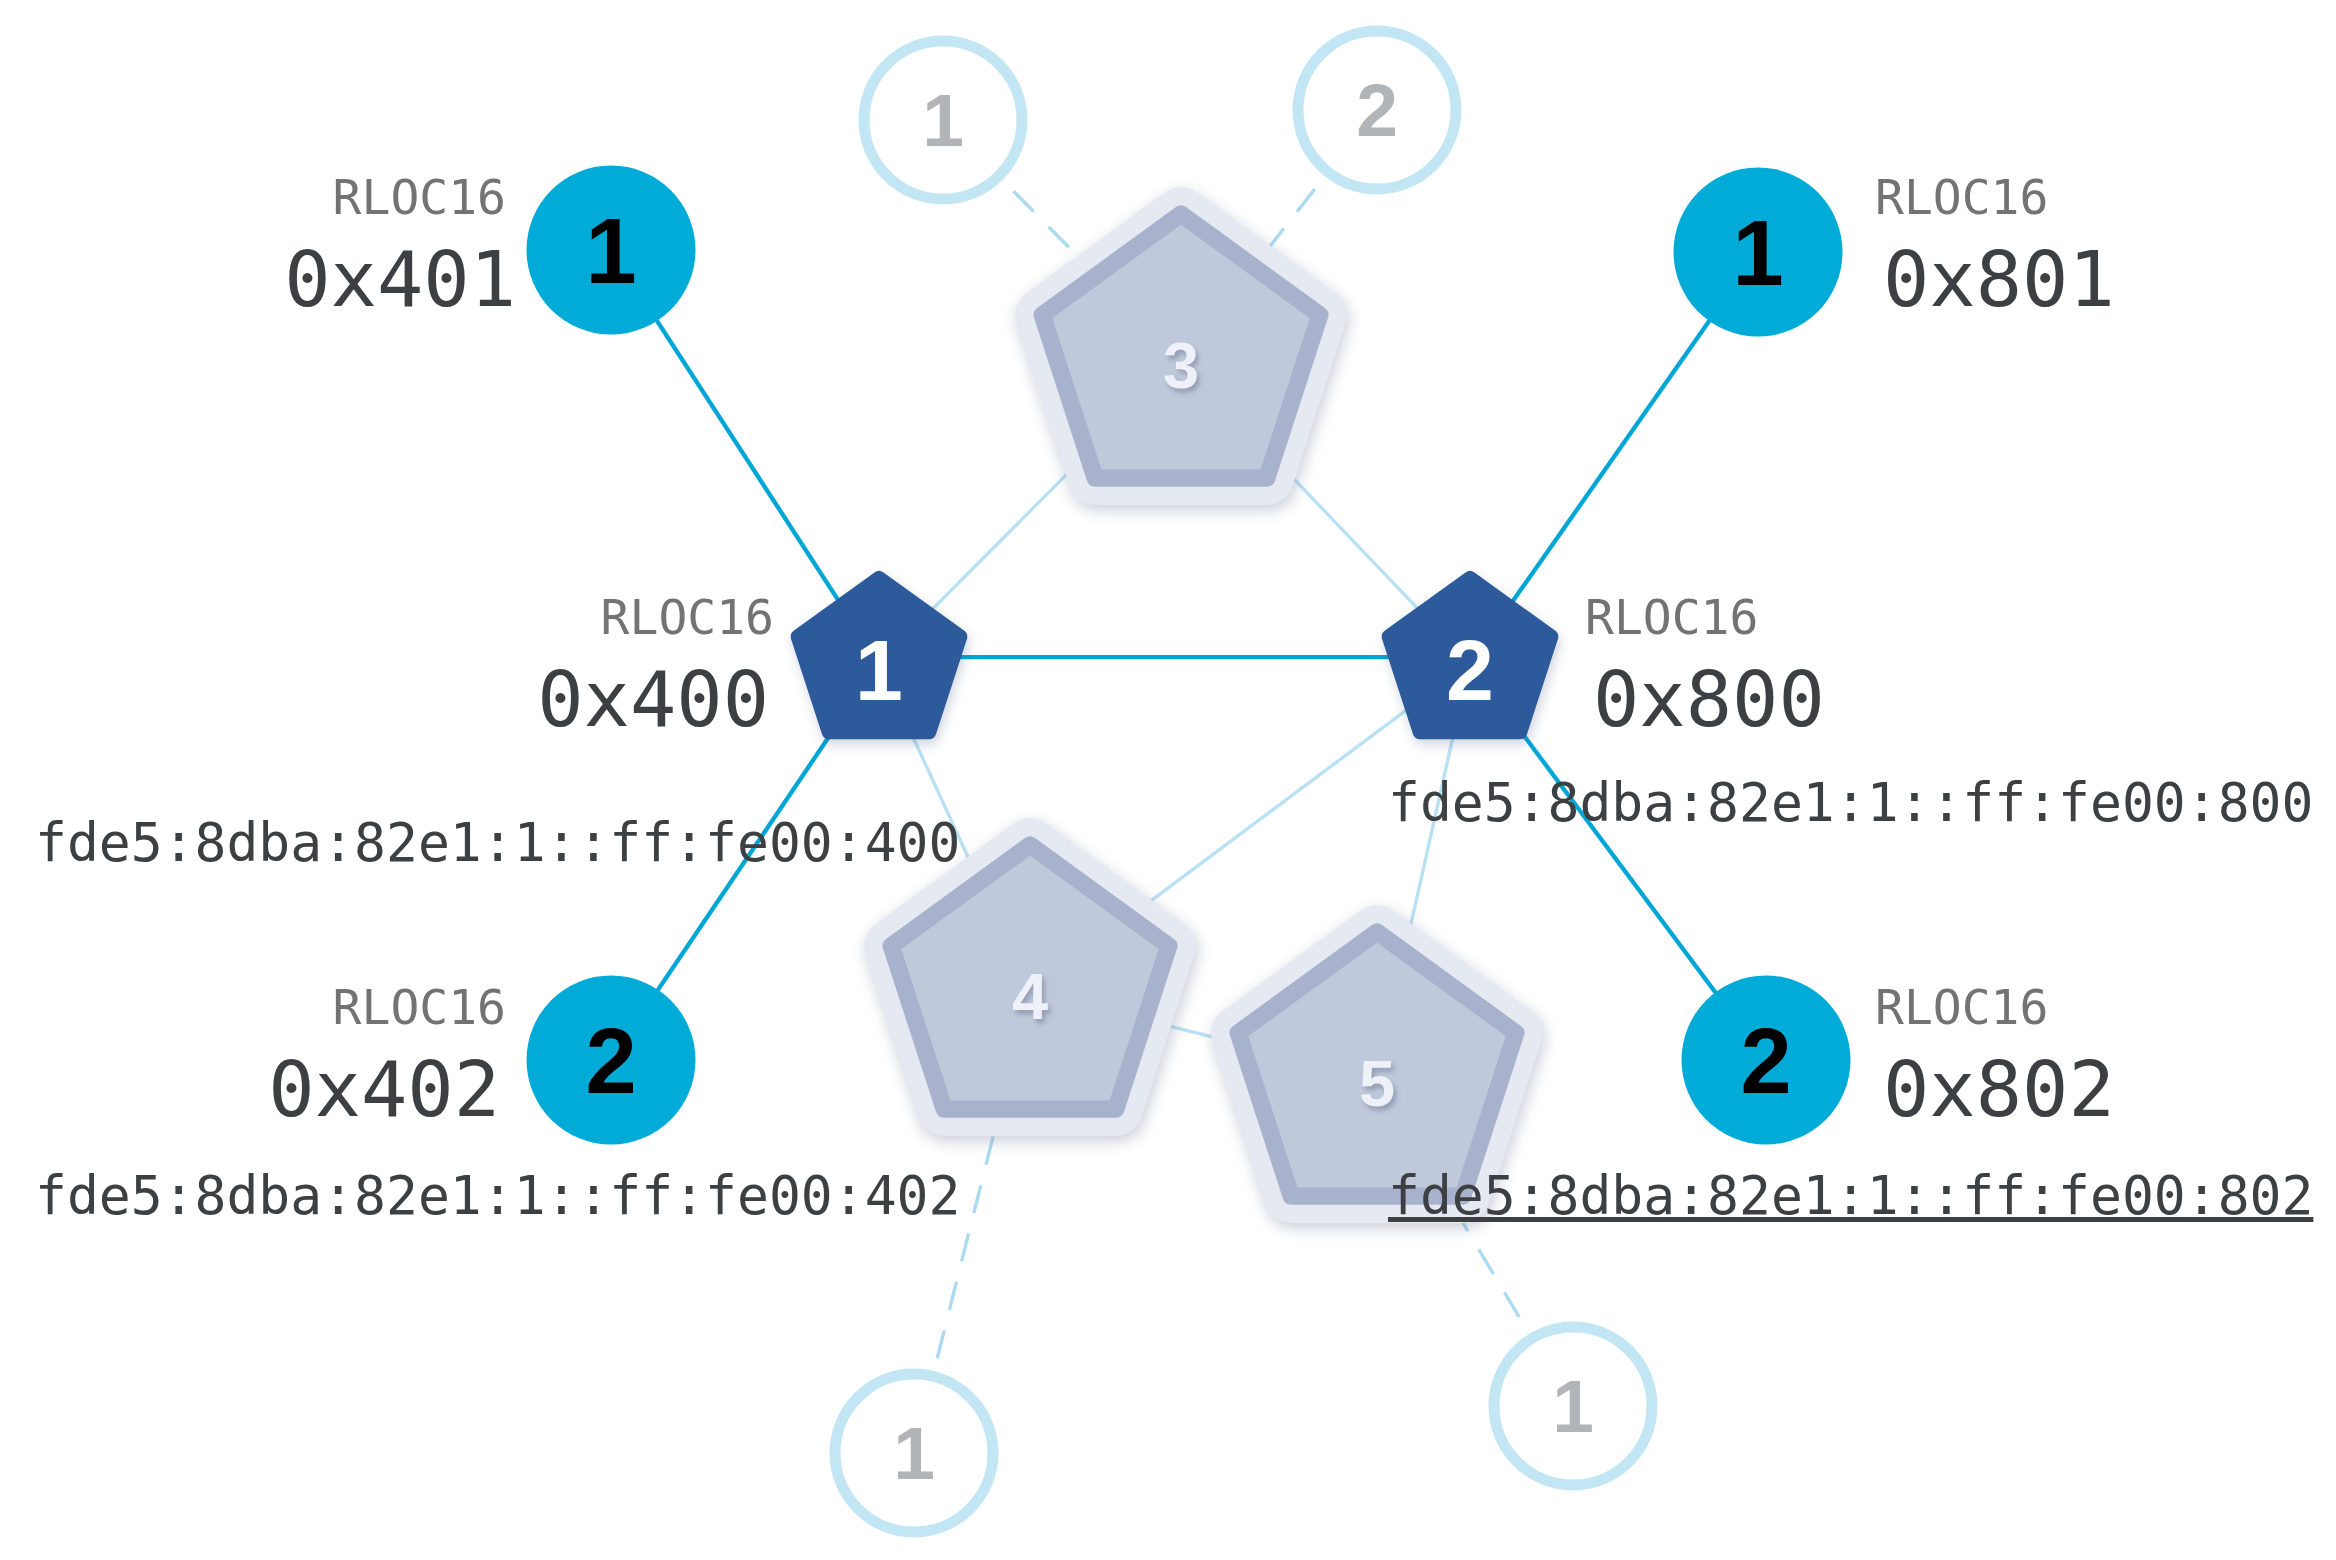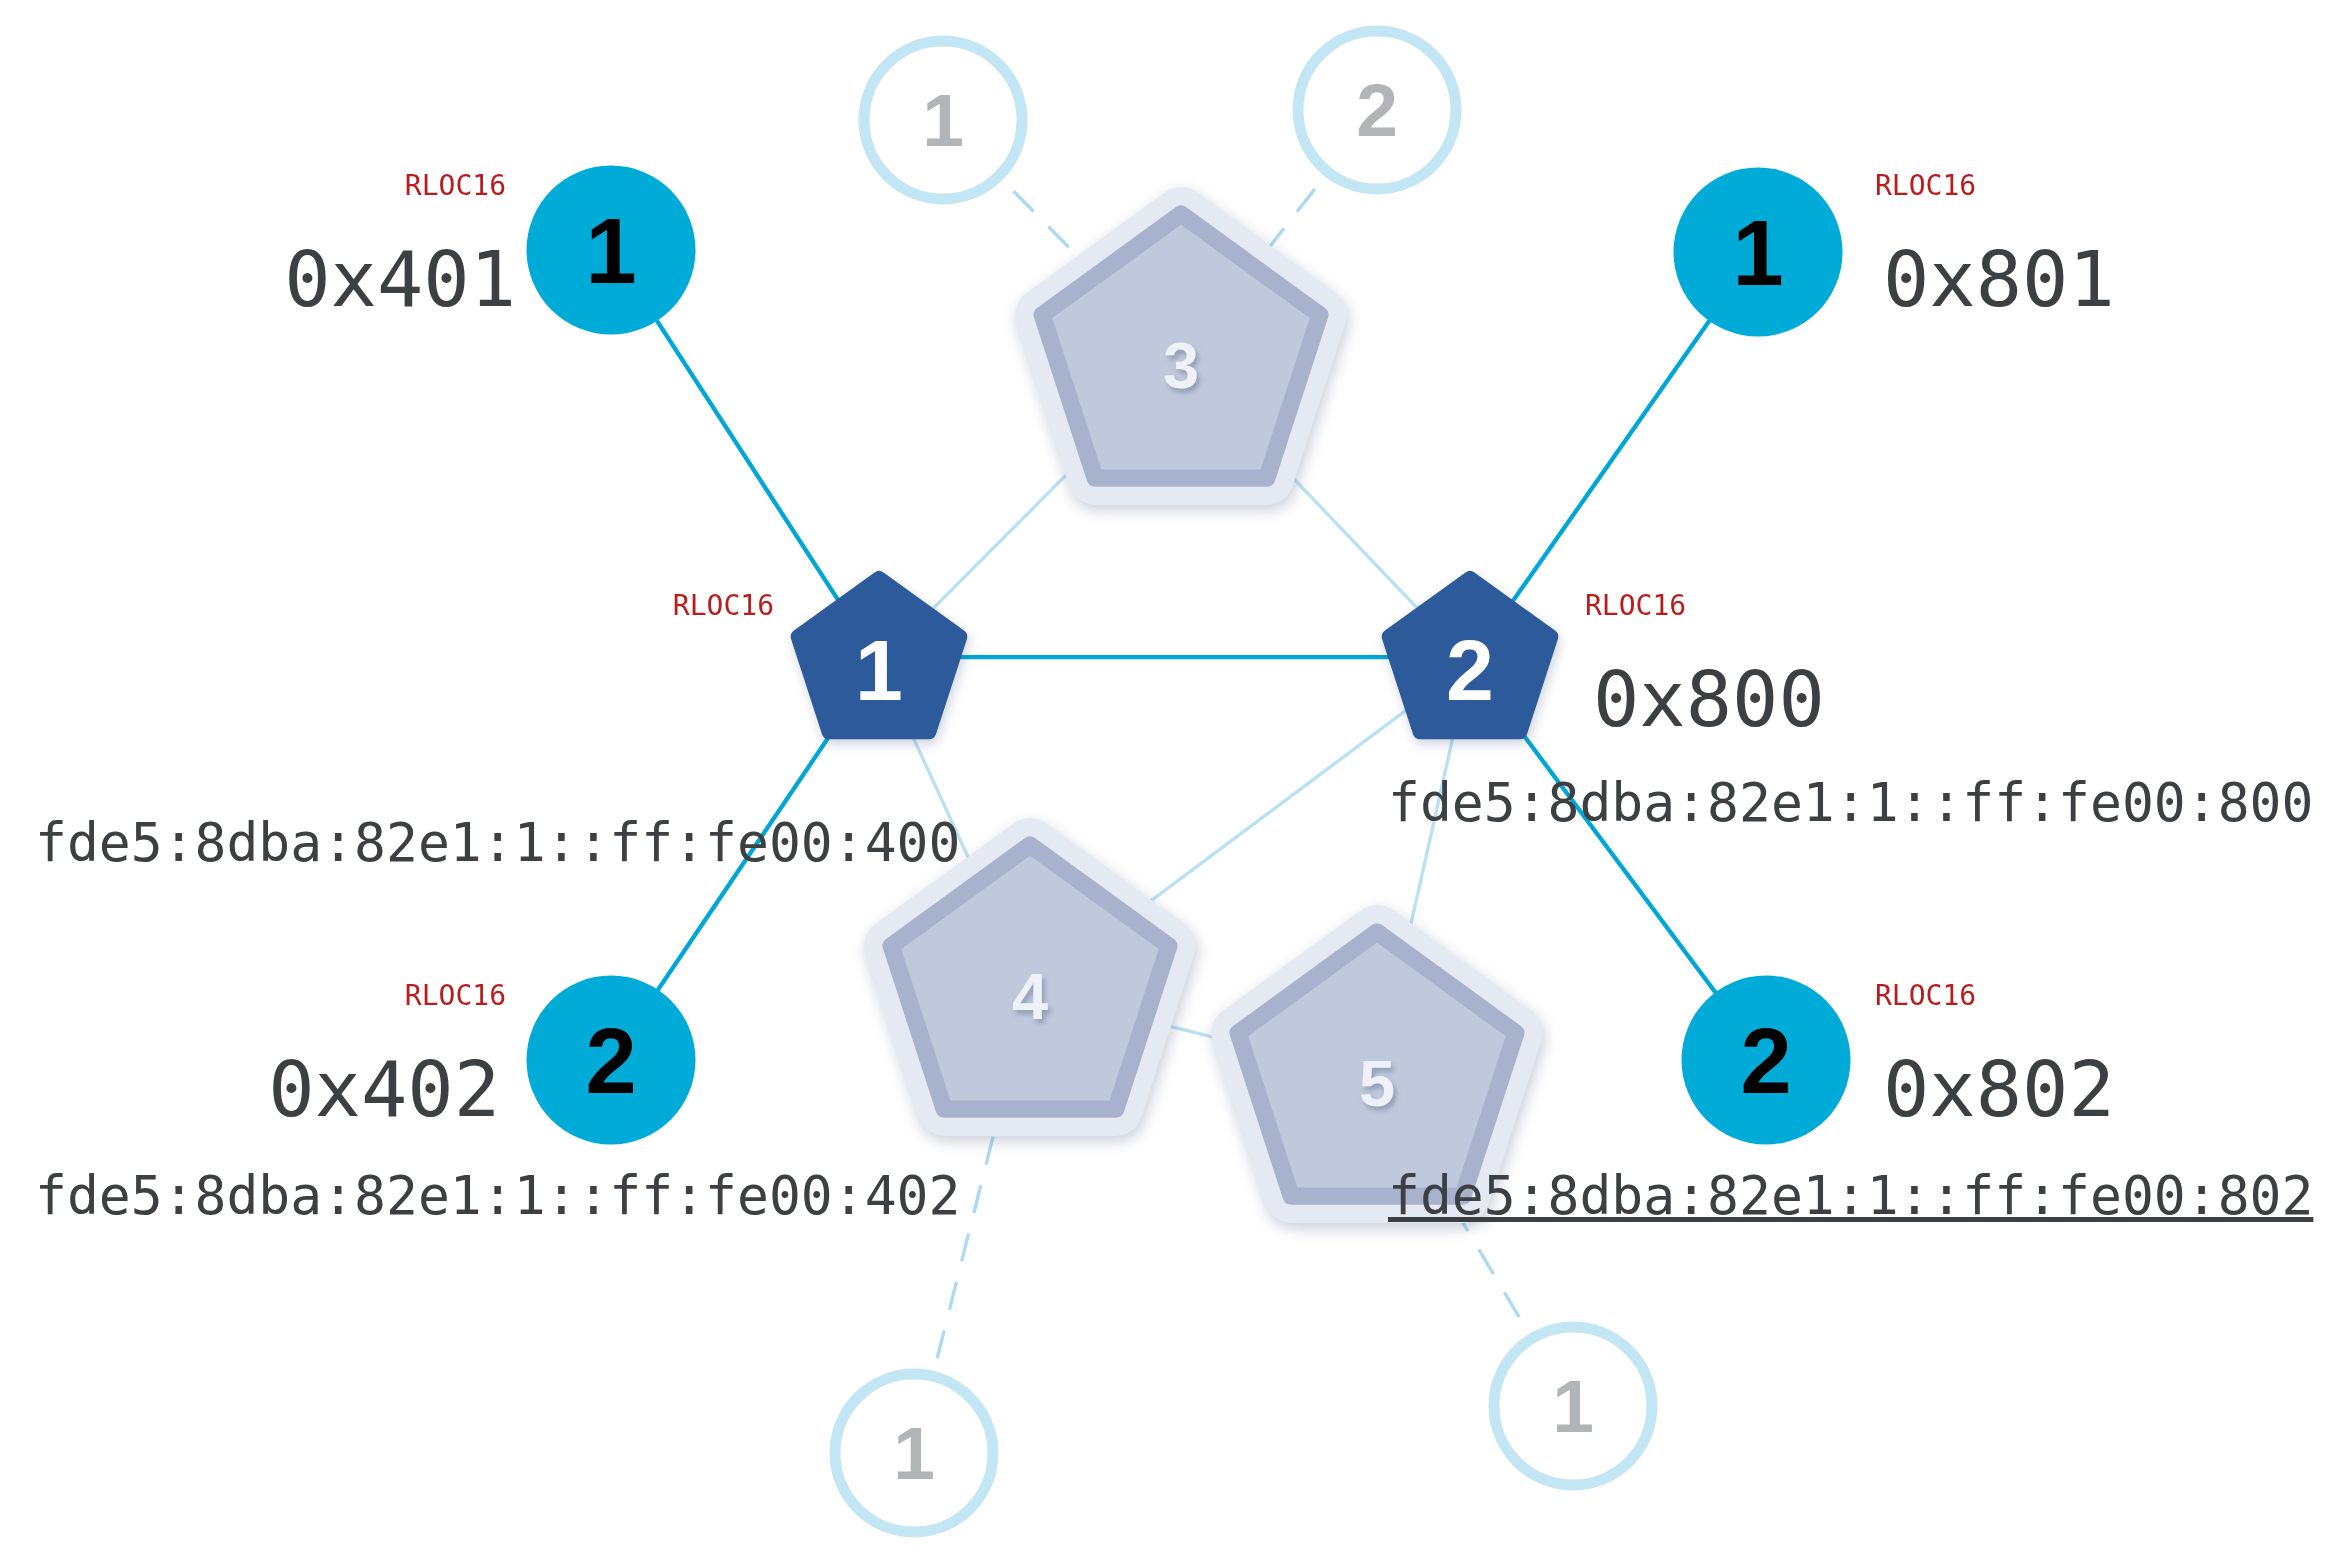--- a/index.html
+++ b/index.html
@@ -19,21 +19,21 @@
   .pent{position:absolute;z-index:2;transform:translate(-50%,-50%);}
   .pent svg{display:block;}
   .pent .num{position:absolute;left:0;top:0;width:100%;height:100%;display:flex;align-items:center;justify-content:center;line-height:1;}
   .pent-active svg{filter:drop-shadow(2.9px 5.8px 5.8px rgba(60,80,120,0.25));}
   .pent-active .num{color:#ffffff;font-size:86px;font-weight:bold;padding-top:13.4px;box-sizing:border-box;}
   .pent-faded svg{filter:drop-shadow(2.9px 5.8px 7.7px rgba(120,130,155,0.40));}
   .pent-faded .num{color:#eef1f7;font-size:65px;font-weight:bold;padding-top:11.5px;box-sizing:border-box;
                    text-shadow:2.9px 3.8px 4.8px rgba(110,120,145,0.55);}
 
   .lbl{position:absolute;z-index:3;white-space:nowrap;font-family:"DejaVu Sans Mono","Liberation Mono",monospace;}
-  .cap{font-size:28px;color:#b91c1c;line-height:1.1;}
+  .cap{font-size:48px;color:#737373;line-height:1.1;}
   .val{font-size:77px;color:#3d4043;line-height:1.1;}
   .ip{font-size:53px;color:#3d4043;line-height:1.16;}
   .alignr{text-align:right;}
 </style>
 </head>
 <body>
 
 <div id="stage">
 
   <svg id="edges" width="2336" height="1560" viewBox="0 0 2432 1624">
@@ -121,20 +121,21 @@
     <span class="num">2</span>
   </div>
 
   <div class="lbl cap alignr" style="left:0px;top:171px;width:506px;">RLOC16</div>
   <div class="lbl val alignr" style="left:16px;top:238px;width:500px;">0x401</div>
 
   <div class="lbl cap" style="left:1875px;top:171px;">RLOC16</div>
   <div class="lbl val" style="left:1883px;top:238px;">0x801</div>
 
   <div class="lbl cap alignr" style="left:0px;top:591px;width:774px;">RLOC16</div>
+  <div class="lbl val alignr" style="left:0px;top:658px;width:769px;">0x400</div>
   <div class="lbl ip" style="left:35px;top:772px;margin-top:40px;">fde5:8dba:82e1:1::ff:fe00:400</div>
 
   <div class="lbl cap" style="left:1585px;top:591px;">RLOC16</div>
   <div class="lbl val" style="left:1593px;top:658px;">0x800</div>
   <div class="lbl ip" style="left:1388px;top:772px;">fde5:8dba:82e1:1::ff:fe00:800</div>
 
   <div class="lbl cap alignr" style="left:0px;top:981px;width:506px;">RLOC16</div>
   <div class="lbl val alignr" style="left:0px;top:1048px;width:500px;">0x402</div>
   <div class="lbl ip" style="left:35px;top:1165px;">fde5:8dba:82e1:1::ff:fe00:402</div>
 

